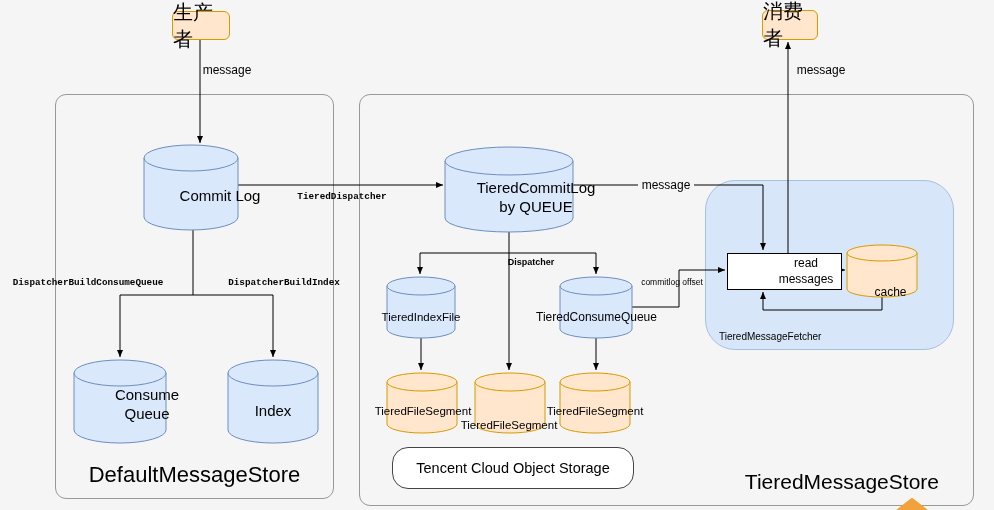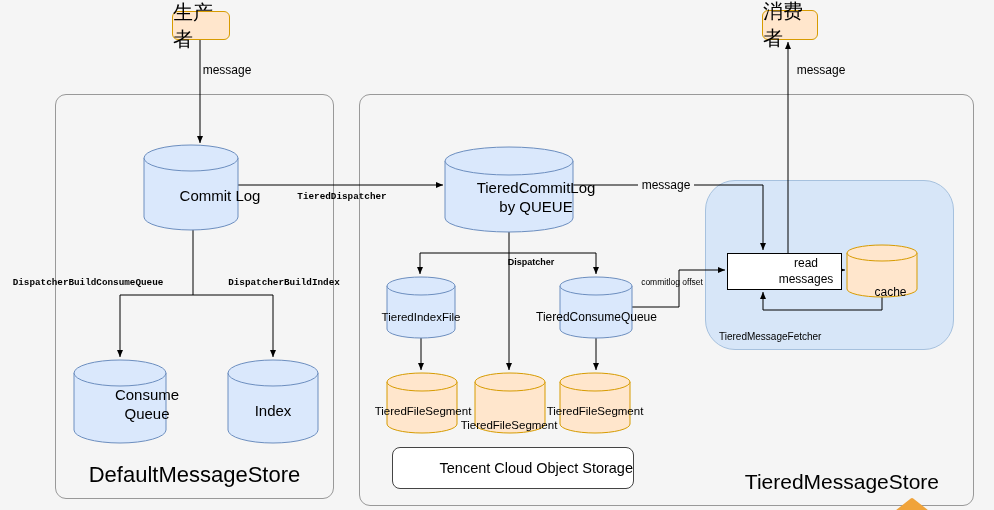--- a/index.html
+++ b/index.html
@@ -10,21 +10,21 @@
   }
   
   .ctr { position:absolute; border:1px solid var(--container-stroke,#999); border-radius:11px; z-index:0; }
   .ctr-title { position:absolute; z-index:3; white-space:nowrap; }
   .title-default { left:0; right:0; bottom:10px; text-align:center; font-size:22px; }
   .title-tiered  { right:34px; bottom:11px; font-size:21px; }
   .fetcher { position:absolute; border-radius:30px; z-index:0;
     background:var(--fetcher-fill,#d7e6f8); border:1px solid var(--fetcher-stroke,#a6c1de); }
   .title-fetcher { left:13px; bottom:7px; font-size:10px; }
   .tencent { position:absolute; z-index:1; background:#fff; border:1px solid #444;
-    border-radius:8px; display:flex; align-items:center; justify-content:flex-end; font-size:14.5px; }
+    border-radius:16px; display:flex; align-items:center; justify-content:center; font-size:14.5px; }
   
   .wires { position:absolute; left:0; top:0; z-index:2; pointer-events:none; }
   .wire { fill:none; stroke:var(--line,#000); stroke-width:1; }
   .cyl-blue path, .cyl-blue ellipse { fill:var(--blue-fill,#dae8fc); stroke:var(--blue-stroke,#6c8ebf); stroke-width:1; }
   .cyl-tan  path, .cyl-tan  ellipse { fill:var(--tan-fill,#ffe6cc); stroke:var(--tan-stroke,#d79b00); stroke-width:1; }
   
   .lbl { position:absolute; z-index:3; text-align:center; line-height:1.25; }
   .ml { white-space:pre-line;padding-left:27px; }
   .f15 { font-size:15px; }
   .f12 { font-size:12px; }

